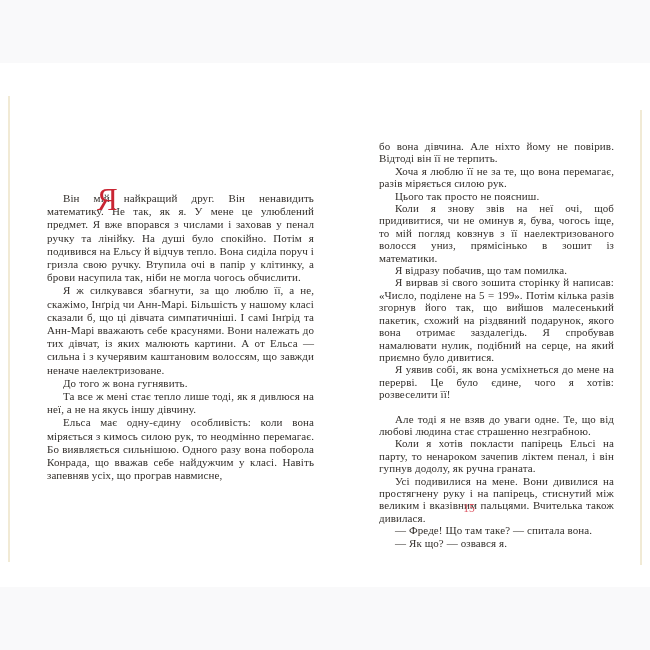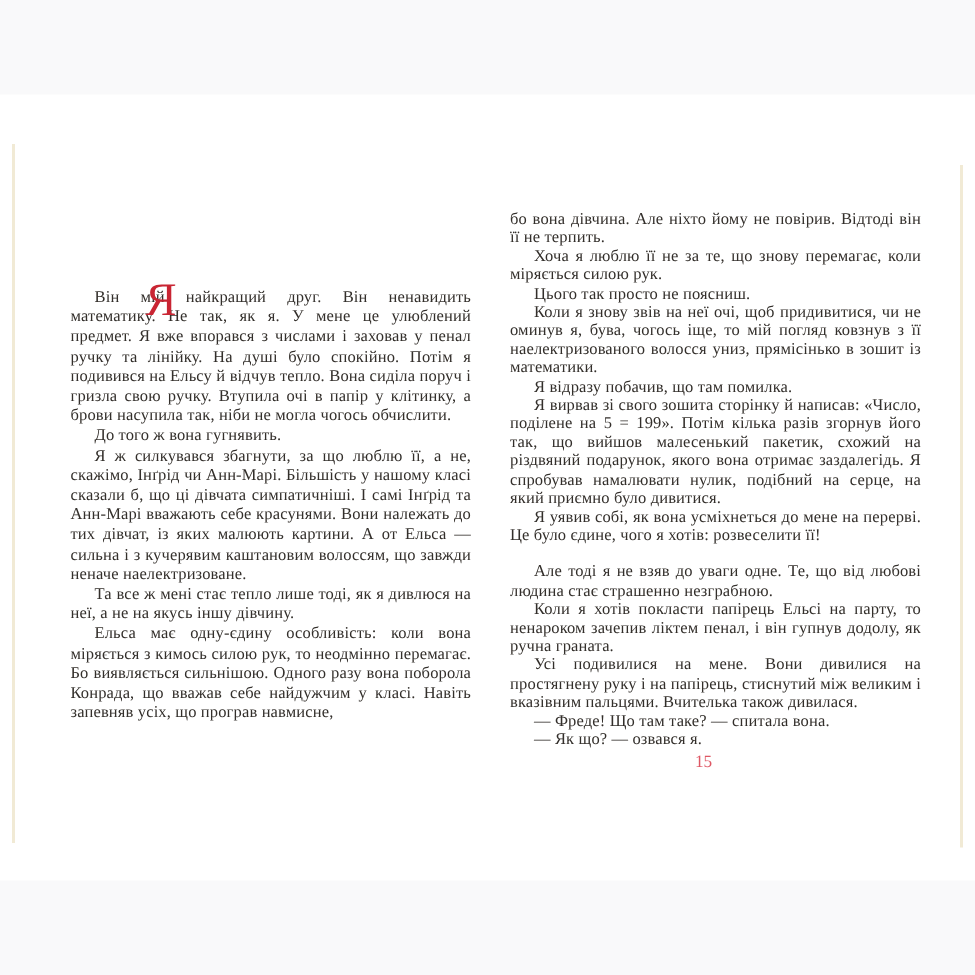--- a/index.html
+++ b/index.html
@@ -50,21 +50,21 @@
     top: 192px;
     width: 267px;
   }
   .left-text p { line-height: 13.2px; }
 
   .right-text {
     left: 340px;
     top: 140px;
     width: 274px;
   }
-  .right-text p { line-height: 12.4px; }
+  .right-text p { line-height: 12.4px; margin-left: 39px; }
 
   p.opening {
     position: relative;
     text-indent: 36px;
   }
   .dropcap {
     position: absolute;
     left: 14px;
     top: -8px;
     font-size: 31px;
@@ -93,29 +93,29 @@
 
   <div class="band top"></div>
   <div class="band bottom"></div>
 
   <div class="page-edge left"></div>
   <div class="page-edge right"></div>
 
   <div class="text-block left-text" style="color: rgb(51, 47, 43);">
     <p class="opening"><span class="dropcap" style="color: rgb(201, 37, 51);">Я</span></p>
     <p>Він мій найкращий друг. Він ненавидить математику. Не так, як я. У мене це улюблений предмет. Я вже впорався з числами і заховав у пенал ручку та лінійку. На душі було спокійно. Потім я подивився на Ельсу й відчув тепло. Вона сиділа поруч і гризла свою ручку. Втупила очі в папір у клітинку, а брови насупила так, ніби не могла чогось обчислити.</p>
+    <p>Я ж силкувався збагнути, за що люблю її, а не, скажімо, Інґрід чи Анн-Марі. Більшість у нашому класі сказали б, що ці дівчата симпатичніші. І самі Інґрід та Анн-Марі вважають себе красунями. Вони належать до тих дівчат, із яких малюють картини. А от Ельса — сильна і з кучерявим каштановим волоссям, що завжди неначе наелектризоване.</p>
     <p>До того ж вона гугнявить.</p>
-    <p>Я ж силкувався збагнути, за що люблю її, а не, скажімо, Інґрід чи Анн-Марі. Більшість у нашому класі сказали б, що ці дівчата симпатичніші. І самі Інґрід та Анн-Марі вважають себе красунями. Вони належать до тих дівчат, із яких малюють картини. А от Ельса — сильна і з кучерявим каштановим волоссям, що завжди неначе наелектризоване.</p>
     <p>Та все ж мені стає тепло лише тоді, як я дивлюся на неї, а не на якусь іншу дівчину.</p>
     <p>Ельса має одну-єдину особливість: коли вона міряється з кимось силою рук, то неодмінно перемагає. Бо виявляється сильнішою. Одного разу вона поборола Конрада, що вважав себе найдужчим у класі. Навіть запевняв усіх, що програв навмисне,</p>
   </div>
 
   <div class="text-block right-text" style="color: rgb(51, 47, 43);">
     <p class="no-indent">бо вона дівчина. Але ніхто йому не повірив. Відтоді він її не терпить.</p>
-    <p>Хоча я люблю її не за те, що знову перемагає, коли міряється силою рук.</p>
+    <p>Хоча я люблю її не за те, що вона перемагає, разів міряється силою рук.</p>
     <p>Цього так просто не поясниш.</p>
     <p>Коли я знову звів на неї очі, щоб придивитися, чи не оминув я, бува, чогось іще, то мій погляд ковзнув з її наелектризованого волосся униз, прямісінько в зошит із математики.</p>
     <p>Я відразу побачив, що там помилка.</p>
     <p>Я вирвав зі свого зошита сторінку й написав: «Число, поділене на 5 = 199». Потім кілька разів згорнув його так, що вийшов малесенький пакетик, схожий на різдвяний подарунок, якого вона отримає заздалегідь. Я спробував намалювати нулик, подібний на серце, на який приємно було дивитися.</p>
     <p>Я уявив собі, як вона усміхнеться до мене на перерві. Це було єдине, чого я хотів: розвеселити її!</p>
     <div class="section-break"></div>
     <p>Але тоді я не взяв до уваги одне. Те, що від любові людина стає страшенно незграбною.</p>
     <p>Коли я хотів покласти папірець Ельсі на парту, то ненароком зачепив ліктем пенал, і він гупнув додолу, як ручна граната.</p>
     <p>Усі подивилися на мене. Вони дивилися на простягнену руку і на папірець, стиснутий між великим і вказівним пальцями. Вчителька також дивилася.</p>
     <p>— Фреде! Що там таке? — спитала вона.</p>

